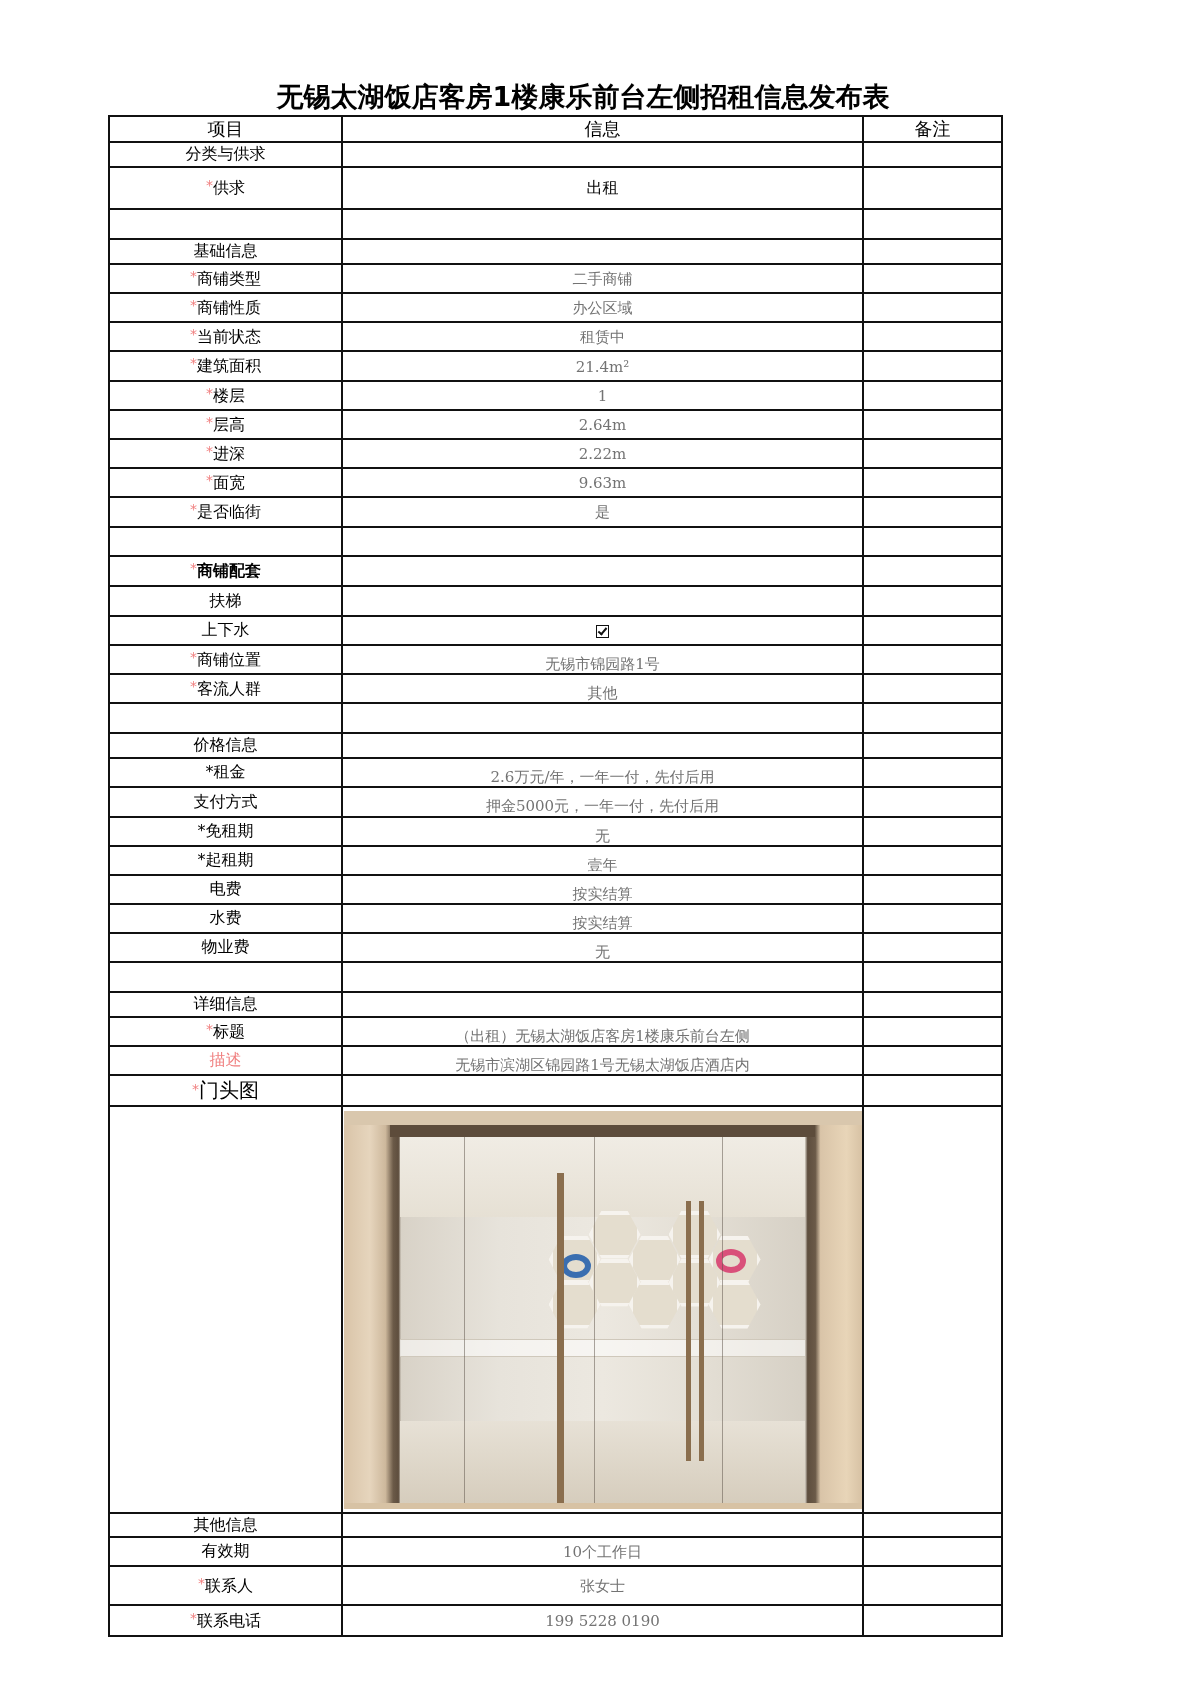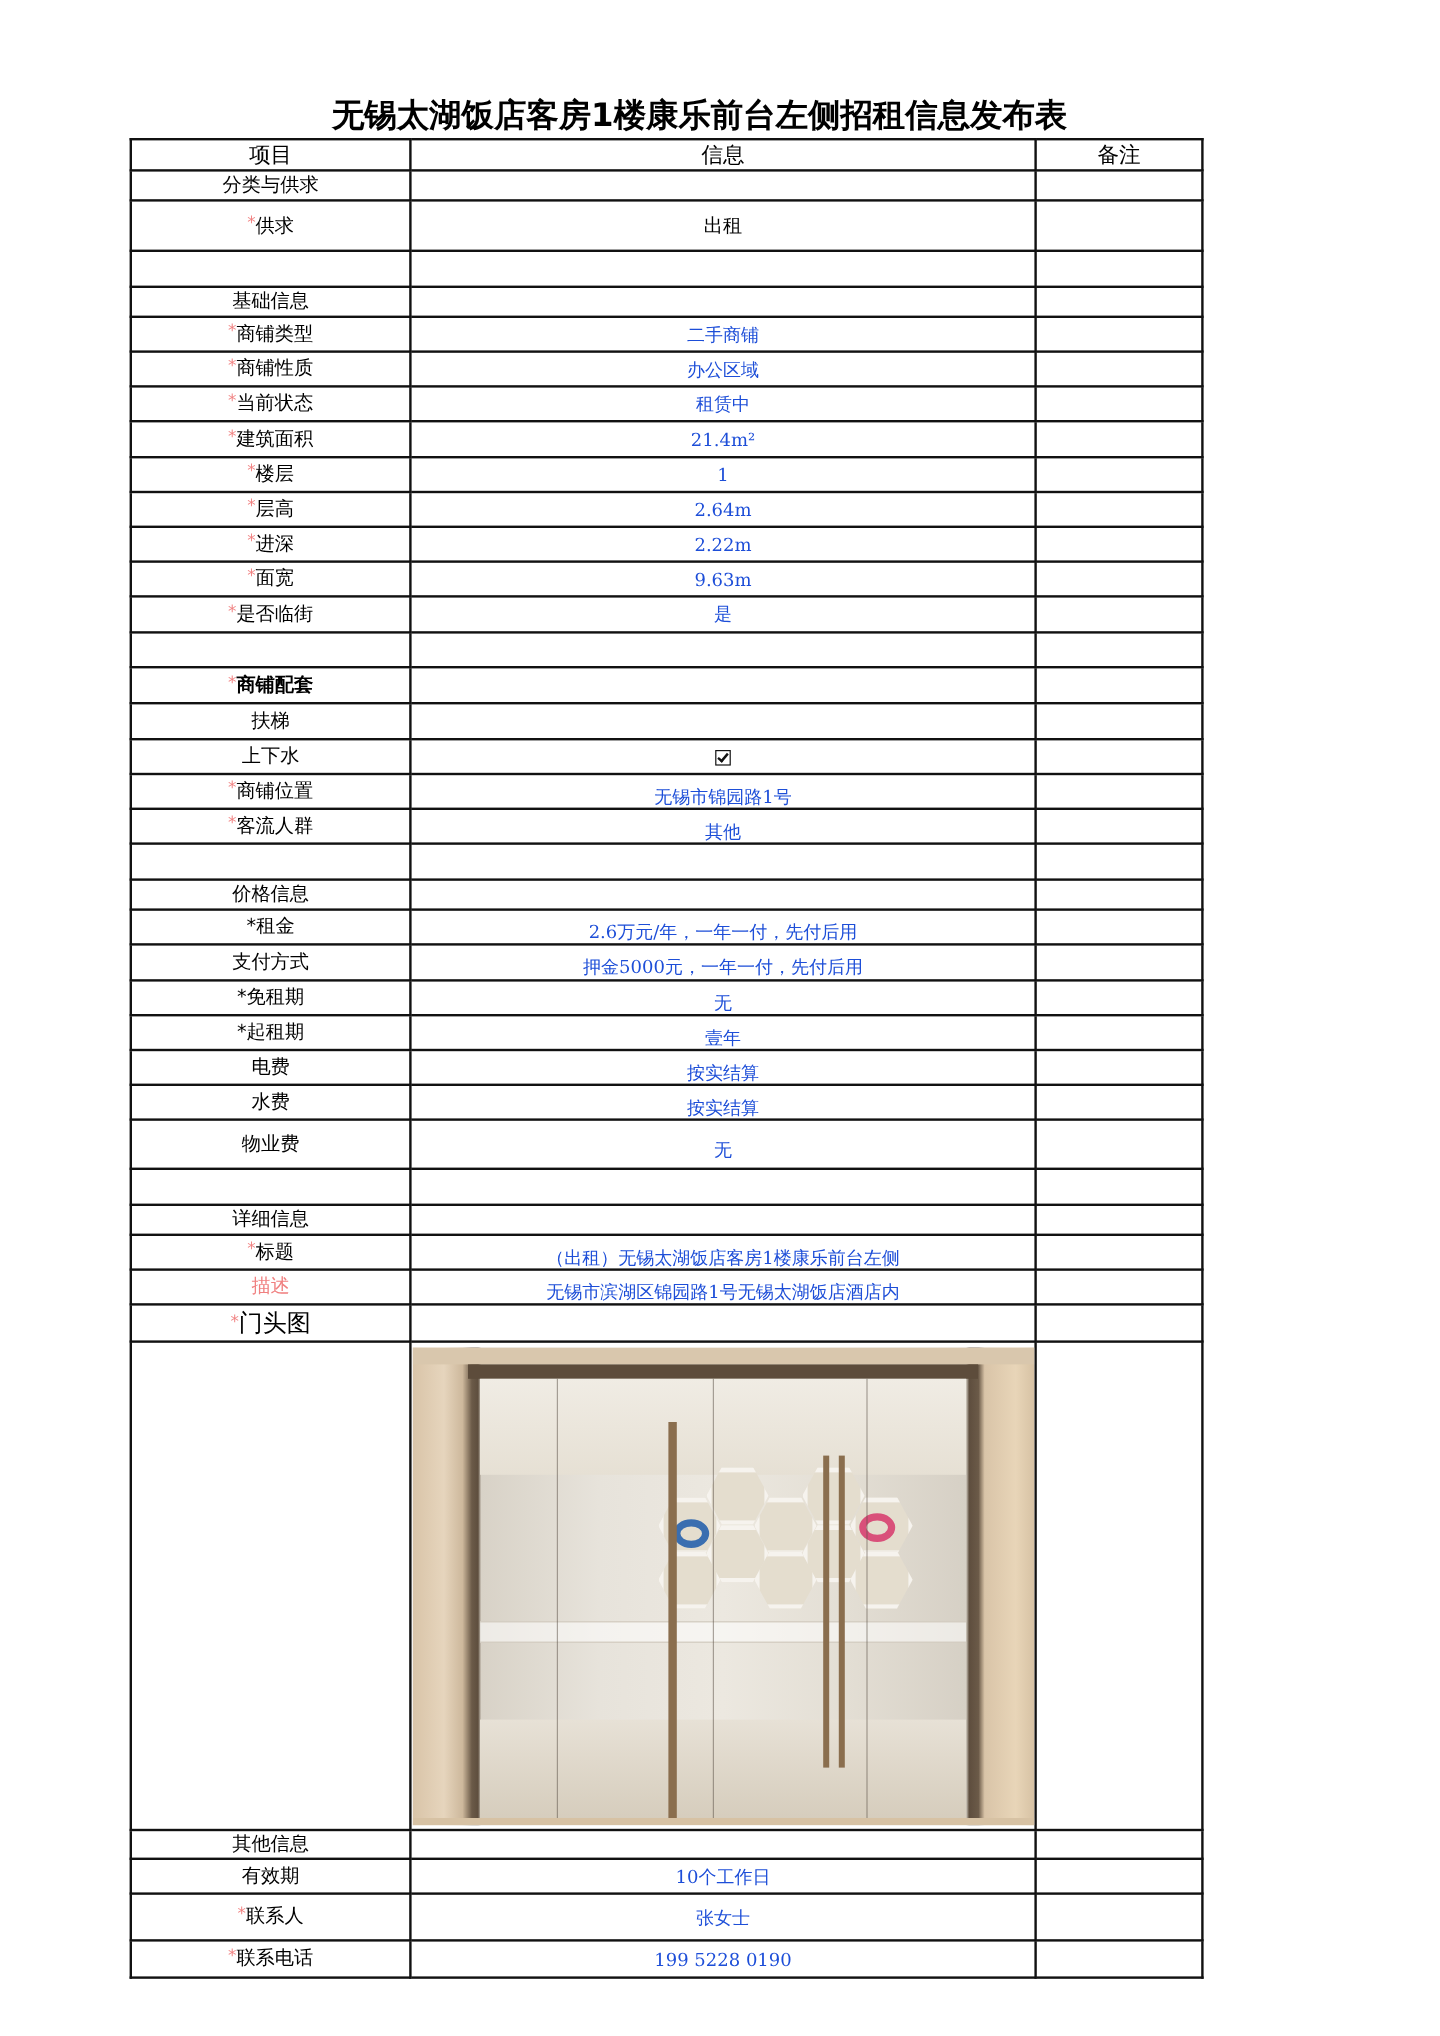--- a/index.html
+++ b/index.html
@@ -10,21 +10,21 @@
   table.sheet { position: absolute; left: 108px; top: 115px; width: 893px;
                 border-collapse: collapse; table-layout: fixed; }
   table.sheet td { border: 2px solid #111; padding: 0; text-align: center; vertical-align: middle;
                    overflow: hidden; white-space: nowrap; }
   col.c1 { width: 233px; } col.c2 { width: 521px; } col.c3 { width: 139px; }
   .lbl { font-family: "DejaVu Sans", sans-serif; font-size: 16px; }
   .lbl.bold { font-weight: bold; }
   .lbl.big { font-size: 20px; }
   .lbl.red { color: #f08080; }
   .hdr { font-family: "DejaVu Sans", sans-serif; font-size: 18px; }
-  .val { font-family: "DejaVu Serif", "Liberation Serif", serif; font-size: 15px; color: #1d4ed8; }
+  .val { font-family: "DejaVu Serif", "Liberation Serif", serif; font-size: 15px; color: #737373; }
   .val.sans { font-family: "DejaVu Sans", sans-serif; color: #000; font-size: 16px; }
   .val.low { position: relative; top: 4px; }
   .star { color: #f08080; font-size: 14px; vertical-align: 3px; }
   .check { display: inline-block; width: 11px; height: 11px; border: 1.5px solid #111;
            position: relative; vertical-align: middle; }
   .check::after { content: ""; position: absolute; left: 3px; top: 0px; width: 3px; height: 7px;
                   border-right: 2px solid #111; border-bottom: 2px solid #111; transform: rotate(40deg); }
   .photo { width: 518px; height: 398px; margin: 0 auto; position: relative; overflow: hidden;
            background: linear-gradient(90deg, #d9c4a8 0%, #e6d5bd 5%, #cdb89c 8%, #6b5a48 9.5%, #5e4e3e 10.5%, #d8d2c7 11%, #e7e3db 30%, #ece8e0 50%, #e3ded4 70%, #d6d0c5 89%, #5e4e3e 89.5%, #6b5a48 91%, #d9c4a8 92%, #e8d5b8 97%, #d7c2a4 100%); }
   .photo .top { position: absolute; left: 0; right: 0; top: 0; height: 14px; background: #d9c7ad; }
@@ -192,21 +192,21 @@
       <tr style="height: 29px;">
         <td><span class="lbl">电费</span></td>
         <td><span class="val low">按实结算</span></td>
         <td></td>
       </tr>
       <tr style="height: 29px;">
         <td><span class="lbl">水费</span></td>
         <td><span class="val low">按实结算</span></td>
         <td></td>
       </tr>
-      <tr style="height: 41px;">
+      <tr style="height: 29px;">
         <td><span class="lbl">物业费</span></td>
         <td><span class="val low">无</span></td>
         <td></td>
       </tr>
       <tr style="height: 30px;">
         <td><span class="lbl"></span></td>
         <td><span class="val"></span></td>
         <td></td>
       </tr>
       <tr style="height: 25px;">

